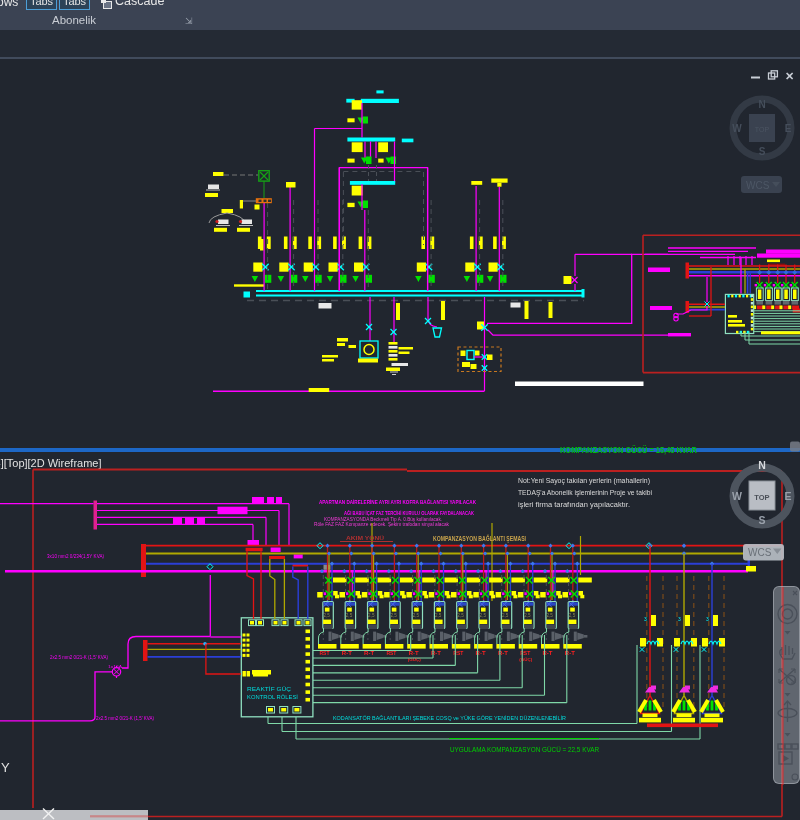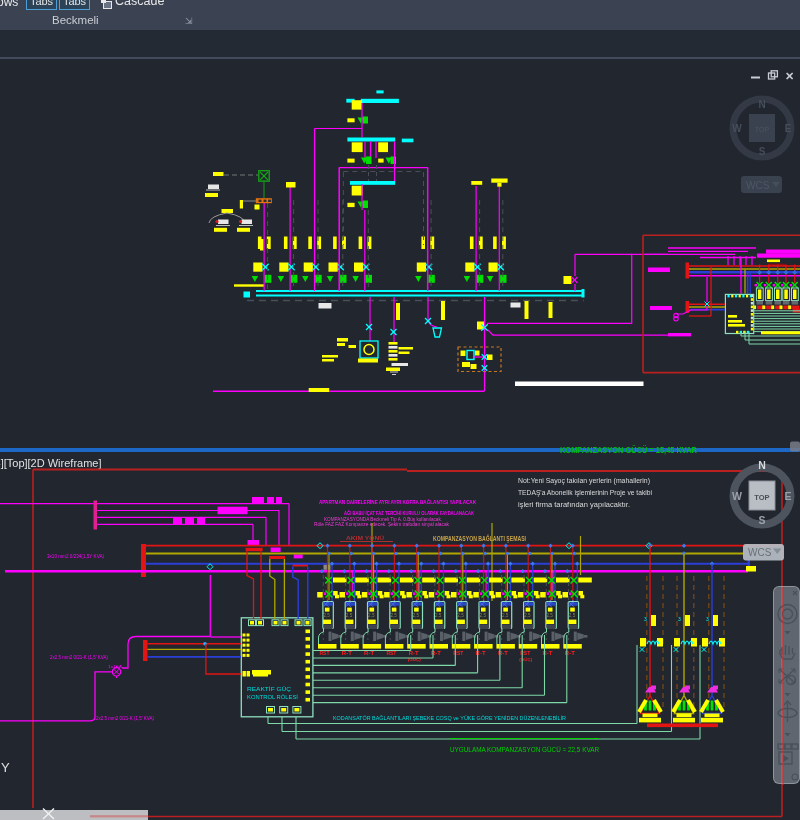--- a/index.html
+++ b/index.html
@@ -14,21 +14,21 @@
 .wft{position:absolute;color:#e6e6e6;font-size:11px;white-space:nowrap}
 </style></head>
 <body>
 <div id="ribbon">
  <div class="wft" style="left:-3px;top:-5px;font-size:12px">ows</div>
  <div class="rbtn" style="left:26px;top:-8px;width:31px;height:18px">Tabs</div>
  <div class="rbtn" style="left:59px;top:-8px;width:31px;height:18px">Tabs</div>
  <div style="position:absolute;left:103px;top:1px;width:9px;height:8px;border:1.5px solid #e8e8e8;background:#6a7384"></div>
  <div style="position:absolute;left:101px;top:0px;width:5px;height:3px;background:#e8e8e8"></div>
  <div class="wft" style="left:115px;top:-6px;font-size:12.5px">Cascade</div>
- <div style="position:absolute;left:52px;top:14px;color:#c9cdd4;font-size:11.5px">Beckmeli</div>
+ <div style="position:absolute;left:52px;top:14px;color:#c9cdd4;font-size:11.5px">Abonelik</div>
  <div style="position:absolute;left:185px;top:16px;color:#9aa2ae;font-size:9px">⇲</div>
 </div>
 <div id="band"></div>
 <div id="sep"></div>
 <div id="vp1"></div>
 <svg width="800" height="820" viewBox="0 0 800 820" style="left:0;top:0">
 <g>
 <circle cx="762" cy="128" r="29" fill="none" stroke="#333a45" stroke-width="7"></circle>
 <rect x="749" y="114" width="26" height="28" fill="#3a4250"></rect>
 <text x="762" y="132" font-family="Liberation Sans, sans-serif" font-size="7" fill="#4b5462" font-weight="normal" text-anchor="middle">TOP</text>

